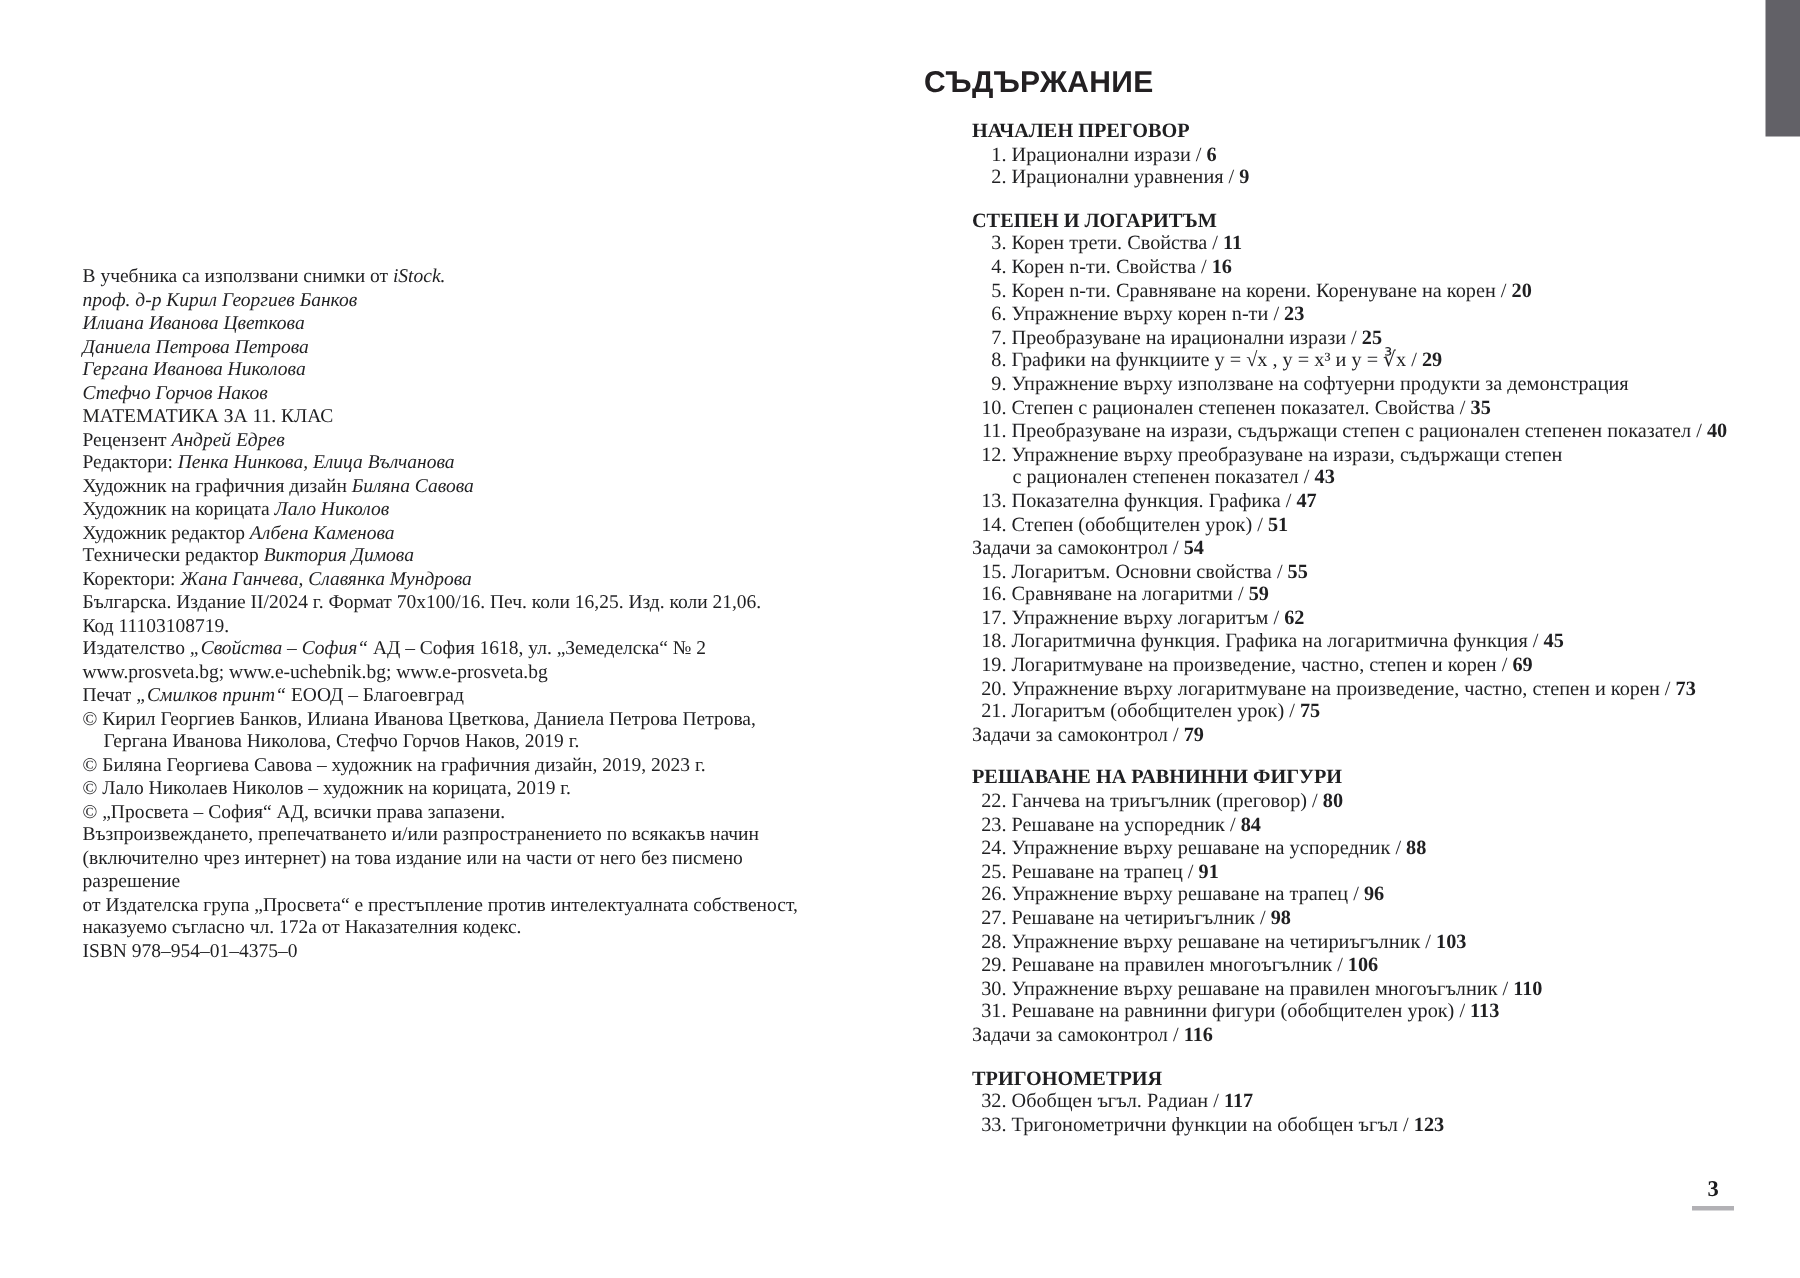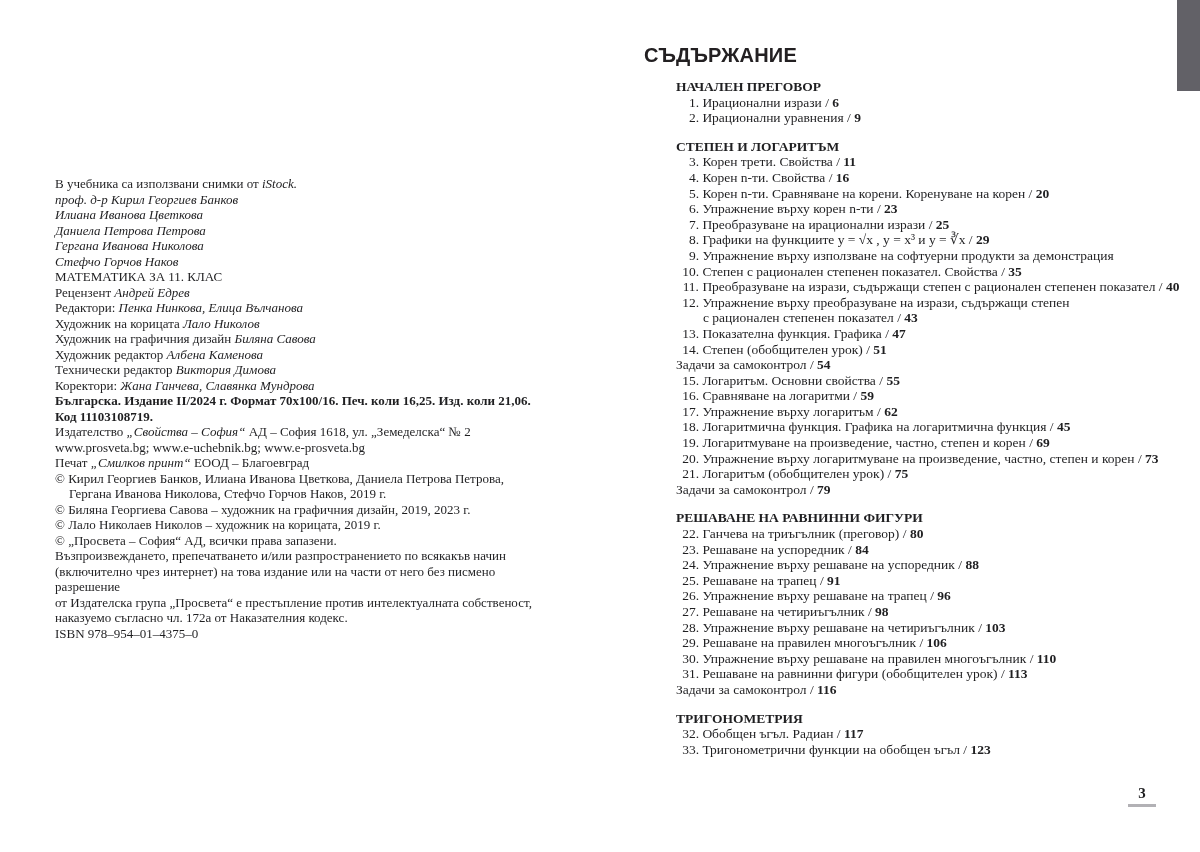--- a/index.html
+++ b/index.html
@@ -12,30 +12,30 @@
 
   
   .corner-bar { position:absolute; top:0; right:0; width:23px; height:91px; background:#626167; }
 
   
   .left-page { position:absolute; left:55px; top:176px; width:480px; font-size:13px; line-height:15.5px; }
   .left-page div { margin:0; }
   .lp-authors   { margin-top:26px; }
   .lp-booktitle { margin-top:8px; }
   .lp-staff     { margin-top:10px; }
-  .lp-edition   { margin-top:10px;font-weight:bold; }
+  .lp-edition   { margin-top:10px; }
   .lp-publisher { margin-top:14px; }
   .lp-print     { margin-top:10px; }
   .lp-copyright { margin-top:50px; }
   .lp-legal     { margin-top:11px; }
   .lp-isbn      { margin-top:21px; }
   .cr-indent { padding-left:14px; }
 
   
-  .right-page { position:absolute; left:644px; top:44px; width:545px; }
+  .right-page { position:absolute; left:616px; top:44px; width:545px; }
   .toc-title {
     font-family:"Liberation Sans", sans-serif; font-weight:bold;
     font-size:20px; line-height:22px; letter-spacing:0.2px; color:#232022;
     margin-bottom:11px;
   }
   .toc-section { margin-top:13px;margin-left:32px; }
   .toc-heading { font-weight:bold; font-size:13.5px; line-height:15.6px; }
   .toc-line { font-size:13.5px; line-height:15.6px; white-space:nowrap; }
   .toc-line.cont { padding-left:27px; }
   .toc-num { display:inline-block; width:23px; text-align:right; }
@@ -62,22 +62,22 @@
       <div class="italic">Даниела Петрова Петрова</div>
       <div class="italic">Гергана Иванова Николова</div>
       <div class="italic">Стефчо Горчов Наков</div>
     </div>
 
   <div class="lp-booktitle">МАТЕМАТИКА ЗА 11. КЛАС</div>
 
   <div class="lp-staff" id="staff">
       <div><span>Рецензент </span><span class="italic">Андрей Едрев</span></div>
       <div><span>Редактори: </span><span class="italic">Пенка Нинкова, Елица Вълчанова</span></div>
+      <div><span>Художник на графичния дизайн </span><span class="italic">Биляна Савова</span></div>
       <div><span>Художник на корицата </span><span class="italic">Лало Николов</span></div>
-      <div><span>Художник на графичния дизайн </span><span class="italic">Биляна Савова</span></div>
       <div><span>Художник редактор </span><span class="italic">Албена Каменова</span></div>
       <div><span>Технически редактор </span><span class="italic">Виктория Димова</span></div>
       <div><span>Коректори: </span><span class="italic">Жана Ганчева, Славянка Мундрова</span></div>
     </div>
 
   <div class="lp-edition">
     <div>Българска. Издание II/2024 г. Формат 70х100/16. Печ. коли 16,25. Изд. коли 21,06.</div>
     <div>Код 11103108719.</div>
   </div>
 

